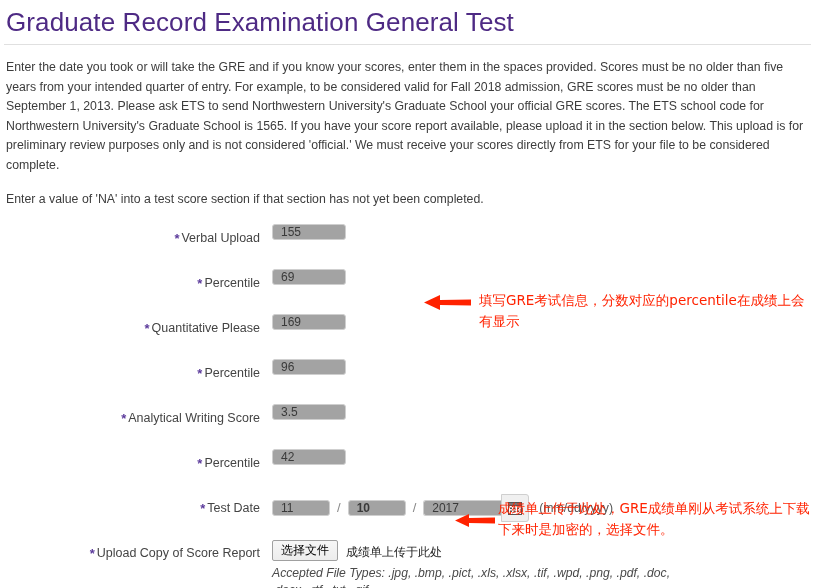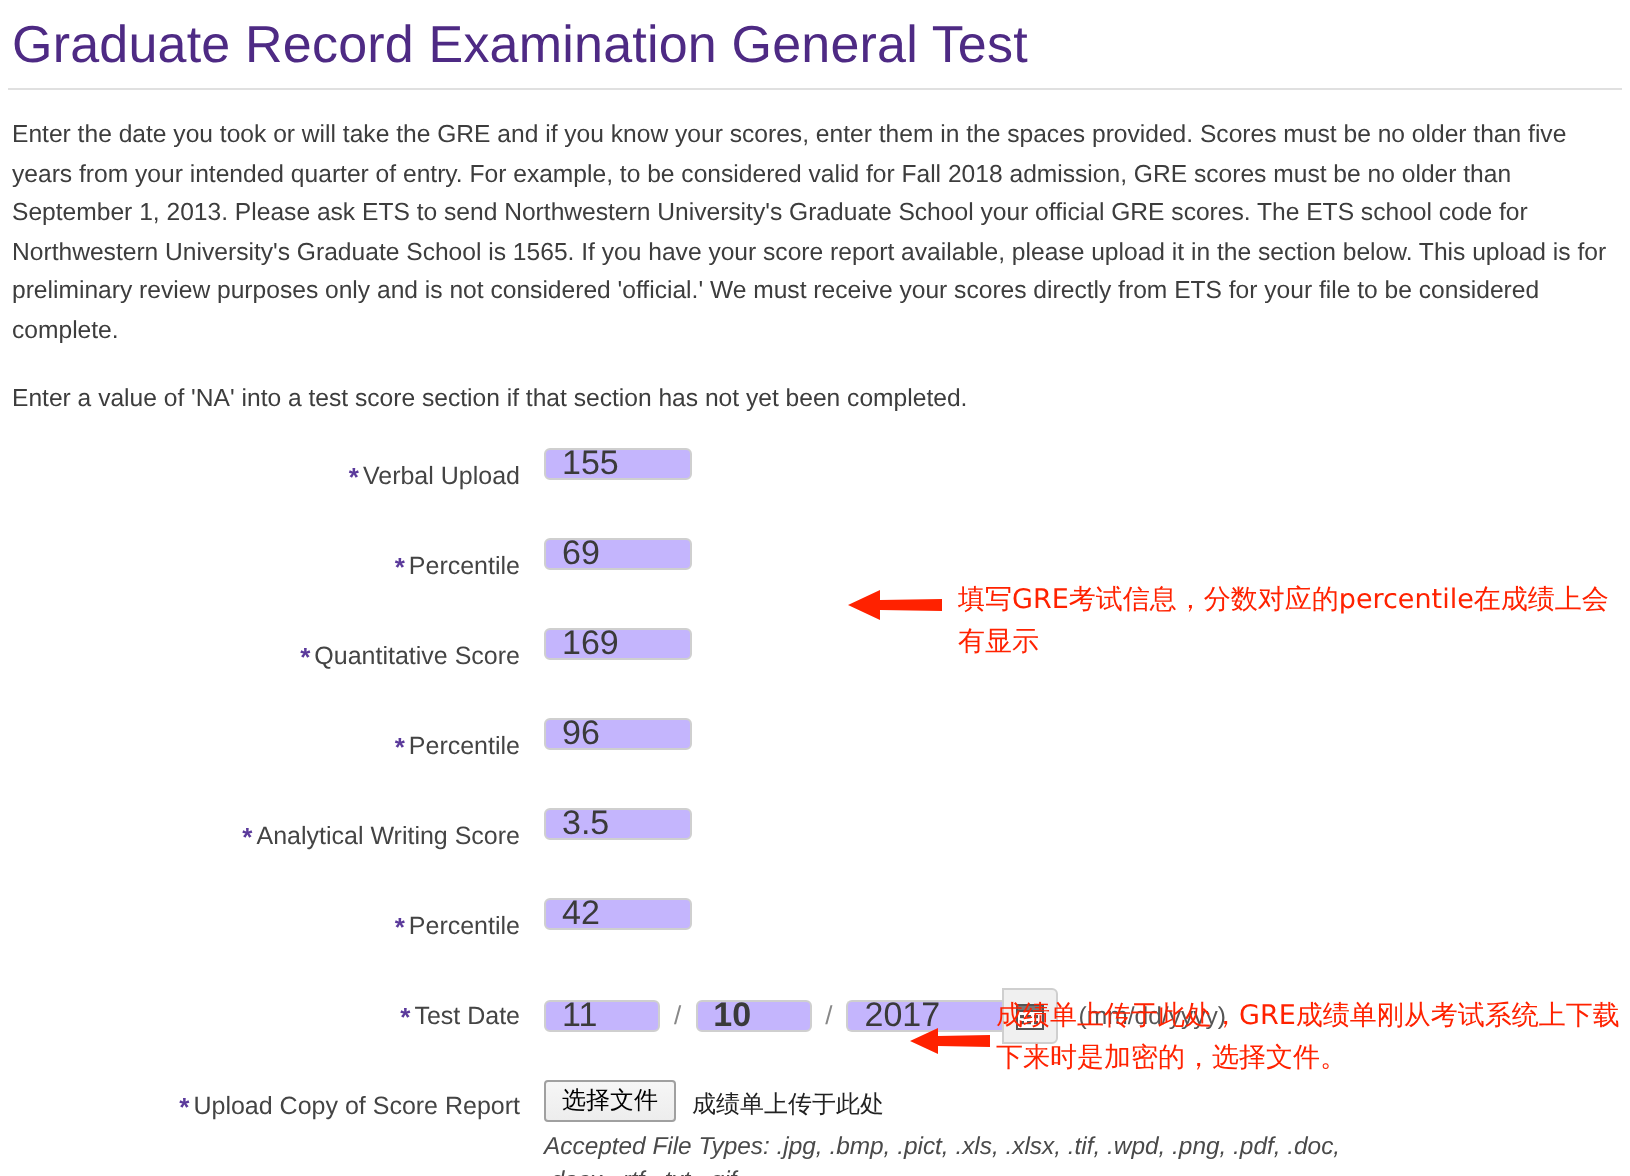--- a/index.html
+++ b/index.html
@@ -82,23 +82,23 @@
     align-items: center;
   }
   input.txt {
     box-sizing: border-box;
     height: 16px;
     width: 74px;
     border: 1px solid #cfcfcf;
     border-radius: 3px;
     padding: 0 8px;
     font-family: "Liberation Sans", sans-serif;
-    font-size: 17px;
+    font-size: 12px;
     color: #3a3a3a;
-    background: #c4b5fd;
+    background: #a3a3a3;
     outline: none;
   }
   input.txt.wide { width: 74px; }
   input.txt.mm { width: 58px; }
   input.txt.dd { width: 58px; font-weight: bold; }
   input.txt.yyyy {
     width: 78px;
     border-right: 0;
     border-top-right-radius: 0;
     border-bottom-right-radius: 0;
@@ -212,21 +212,21 @@
       <div class="flabel">
         <span class="req">*</span><span>Percentile</span>
       </div>
       <div class="fctl">
         <input class="txt wide" type="text" value="69" style="">
       </div>
     </div>
 
     <div class="frow">
       <div class="flabel">
-        <span class="req">*</span><span>Quantitative Score</span>
+        <span class="req">*</span><span>Quantitative Please</span>
       </div>
       <div class="fctl">
         <input class="txt wide" type="text" value="169" style="">
       </div>
     </div>
 
     <div class="frow">
       <div class="flabel">
         <span class="req">*</span><span>Percentile</span>
       </div>

